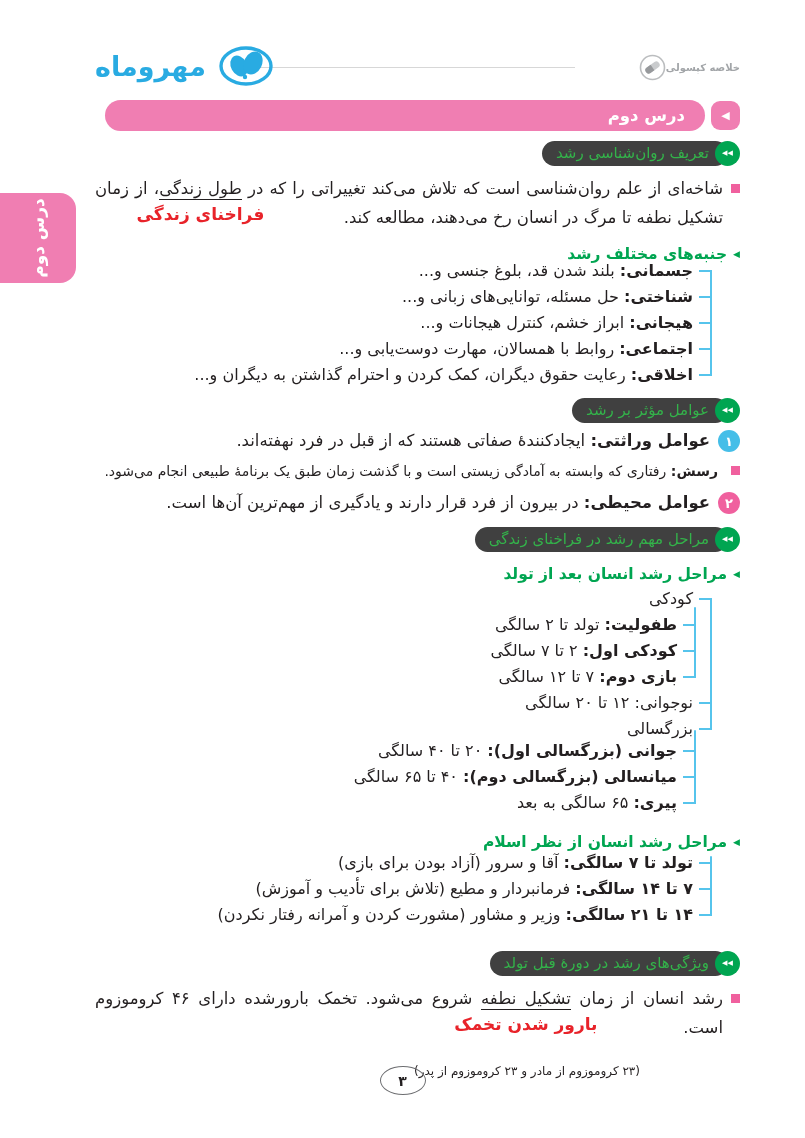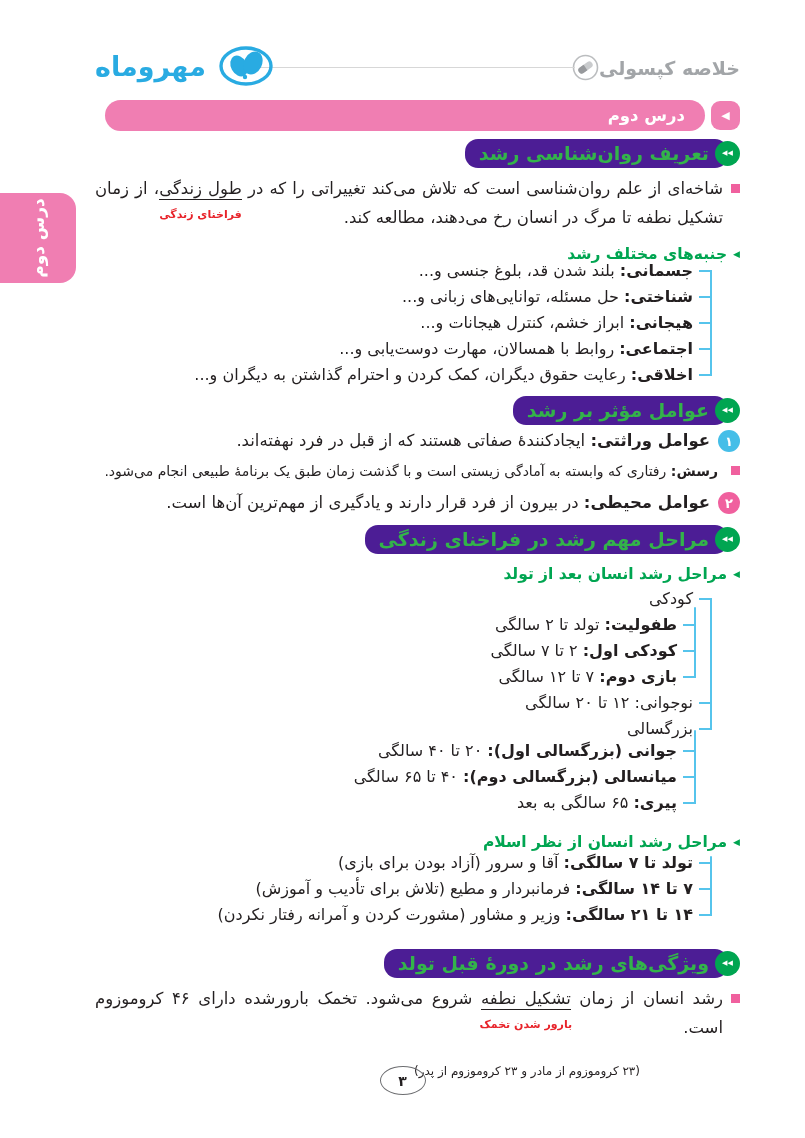--- a/index.html
+++ b/index.html
@@ -4,21 +4,21 @@
 <style>
   html,body{margin:0;padding:0;background:#e9e9e9;}
   .page{
     position:relative;width:805px;height:1138px;margin:0 auto;
     background:#ffffff;overflow:hidden;direction:rtl;
     font-family:"DejaVu Sans",sans-serif;color:#231F20;
   }
   
   .hdr-label{
     position:absolute;top:54px;right:65px;display:flex;align-items:center;
-    color:#A2A5A8;font-weight:bold;font-size:19px;
+    color:#A2A5A8;font-weight:bold;font-size:10px;
   }
   .hdr-rule{position:absolute;top:67px;right:230px;left:258px;border-top:1.5px solid #d7d7d7;}
   .logo{position:absolute;top:44px;left:95px;display:flex;align-items:center;gap:12px;direction:rtl;}
   .logo-text{color:#29ABE2;font-weight:bold;font-size:27px;letter-spacing:-0.5px;}
   
   .banner-row{position:absolute;top:100px;right:65px;left:105px;display:flex;align-items:center;gap:6px;}
   .banner-marker{
     flex:none;width:29px;height:29px;border-radius:9px;background:#F07EB2;
     display:flex;align-items:center;justify-content:center;color:#fff;font-size:11px;
   }
@@ -33,30 +33,30 @@
   }
   .side-tab span{transform:rotate(-90deg);white-space:nowrap;color:#fff;font-weight:bold;font-size:17px;}
   
   .content{position:absolute;top:140px;right:65px;left:95px;}
   .badge-row{display:flex;align-items:center;height:26px;}
   .badge-icon{
     position:relative;z-index:1;flex:none;width:25px;height:25px;border-radius:50%;background:#00A551;
     display:flex;align-items:center;justify-content:center;color:#fff;font-size:7px;letter-spacing:0;
   }
   .badge-pill{
-    background:#4c1d95;color:#33B34A;font-weight:bold;font-size:19px;
+    background:#404040;color:#33B34A;font-weight:normal;font-size:15px;
     padding:3px 19px 4px 14px;border-radius:13px;margin-right:-13px;white-space:nowrap;
   }
   .para-row{display:flex;align-items:flex-start;gap:8px;margin-top:8px;}
   .sq{flex:none;width:9px;height:9px;background:#F0609E;margin-top:10px;}
   .para-text{flex:1;font-size:16.5px;line-height:29px;text-align:justify;}
   .underlined{position:relative;border-bottom:1.5px solid #231F20;padding-bottom:1px;}
   .red-annot{
     position:absolute;top:calc(100% + 1px);left:50%;transform:translateX(-50%);
-    color:#E8232A;font-size:11px;font-weight:bold;white-space:nowrap;
+    color:#E8232A;font-size:17px;font-weight:bold;white-space:nowrap;
   }
   .subheader{display:flex;align-items:center;gap:6px;margin-top:10px;height:24px;
     color:#00A551;font-weight:bold;font-size:15.5px;}
   .tri{font-size:9px;line-height:1;}
   
   .group{position:relative;}
   .vline{position:absolute;right:0;width:2px;background:#56C4EC;border-radius:2px;}
   .trow{display:flex;align-items:center;line-height:26px;font-size:16px;white-space:nowrap;}
   .stub{flex:none;width:13px;height:2px;background:#56C4EC;margin-left:6px;}
   .b{font-weight:bold;}

